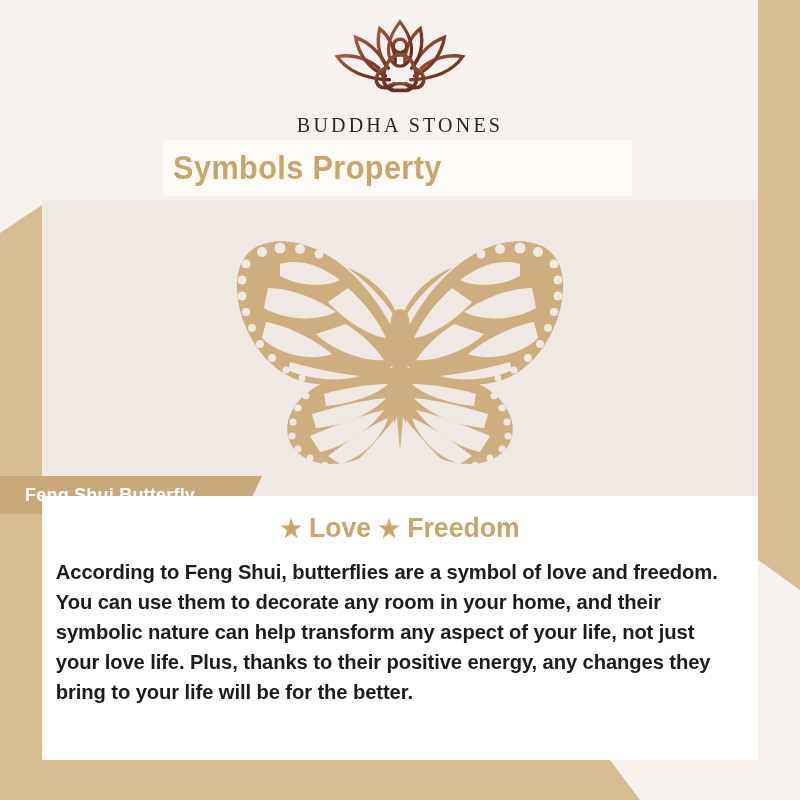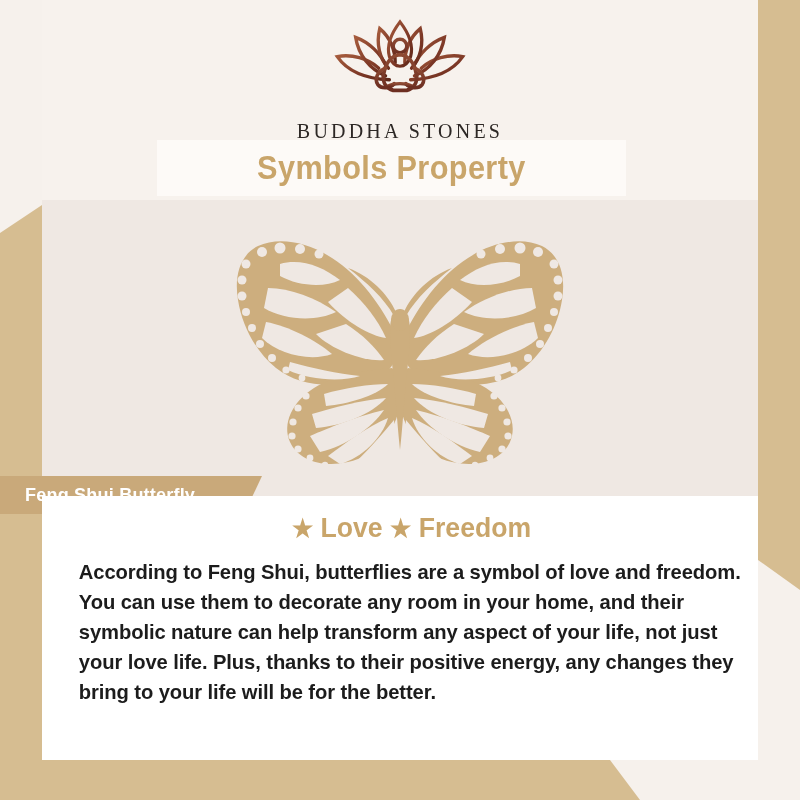--- a/index.html
+++ b/index.html
@@ -45,34 +45,34 @@
     left:42px; top:0; right:42px; height:200px;
     background:#f7f2ed;
     display:flex; flex-direction:column; align-items:center;
   }
   .logo-wrap {
     margin-top:18px;
     display:flex; flex-direction:column; align-items:center;
   }
   .logo-mark { width:170px; height:82px; display:block; }
   .logo-text {
-    margin-top:20px;
+    margin-top:14px;
     font-family:"Liberation Serif", serif;
     font-size:20px;
     letter-spacing:3.2px;
     color:#2c2724;
     font-weight:400;
   }
 
   
   .title-band {
     position:absolute;
-    left:157px; top:140px; width:469px; height:56px;
+    left:163px; top:140px; width:469px; height:56px;
     background:#fdfaf7;
-    display:flex; align-items:center; justify-content:center;
+    display:flex; align-items:center; justify-content:flex-start;
   }
   .title-band .title {
     font-family:"Liberation Sans Narrow","Liberation Sans",sans-serif;
     font-size:33px;
     font-weight:bold;
     color:#c9a56a;
     letter-spacing:0.4px;
     transform:scaleX(0.93);
   }
 
@@ -102,21 +102,20 @@
     letter-spacing:0.2px;
     transform:scaleX(0.95);
     transform-origin:left center;
   }
 
   
   .content-card {
     position:absolute;
     left:42px; top:496px; right:42px; bottom:40px;
     background:#ffffff;
-    padding-left:23px;
   }
   .tagline {
     margin-top:16px;
     text-align:center;
     font-family:"Liberation Sans Narrow","Liberation Sans",sans-serif;
     font-size:28px;
     font-weight:bold;
     color:#c9a56a;
     letter-spacing:0px;
     transform:scaleX(0.95);

